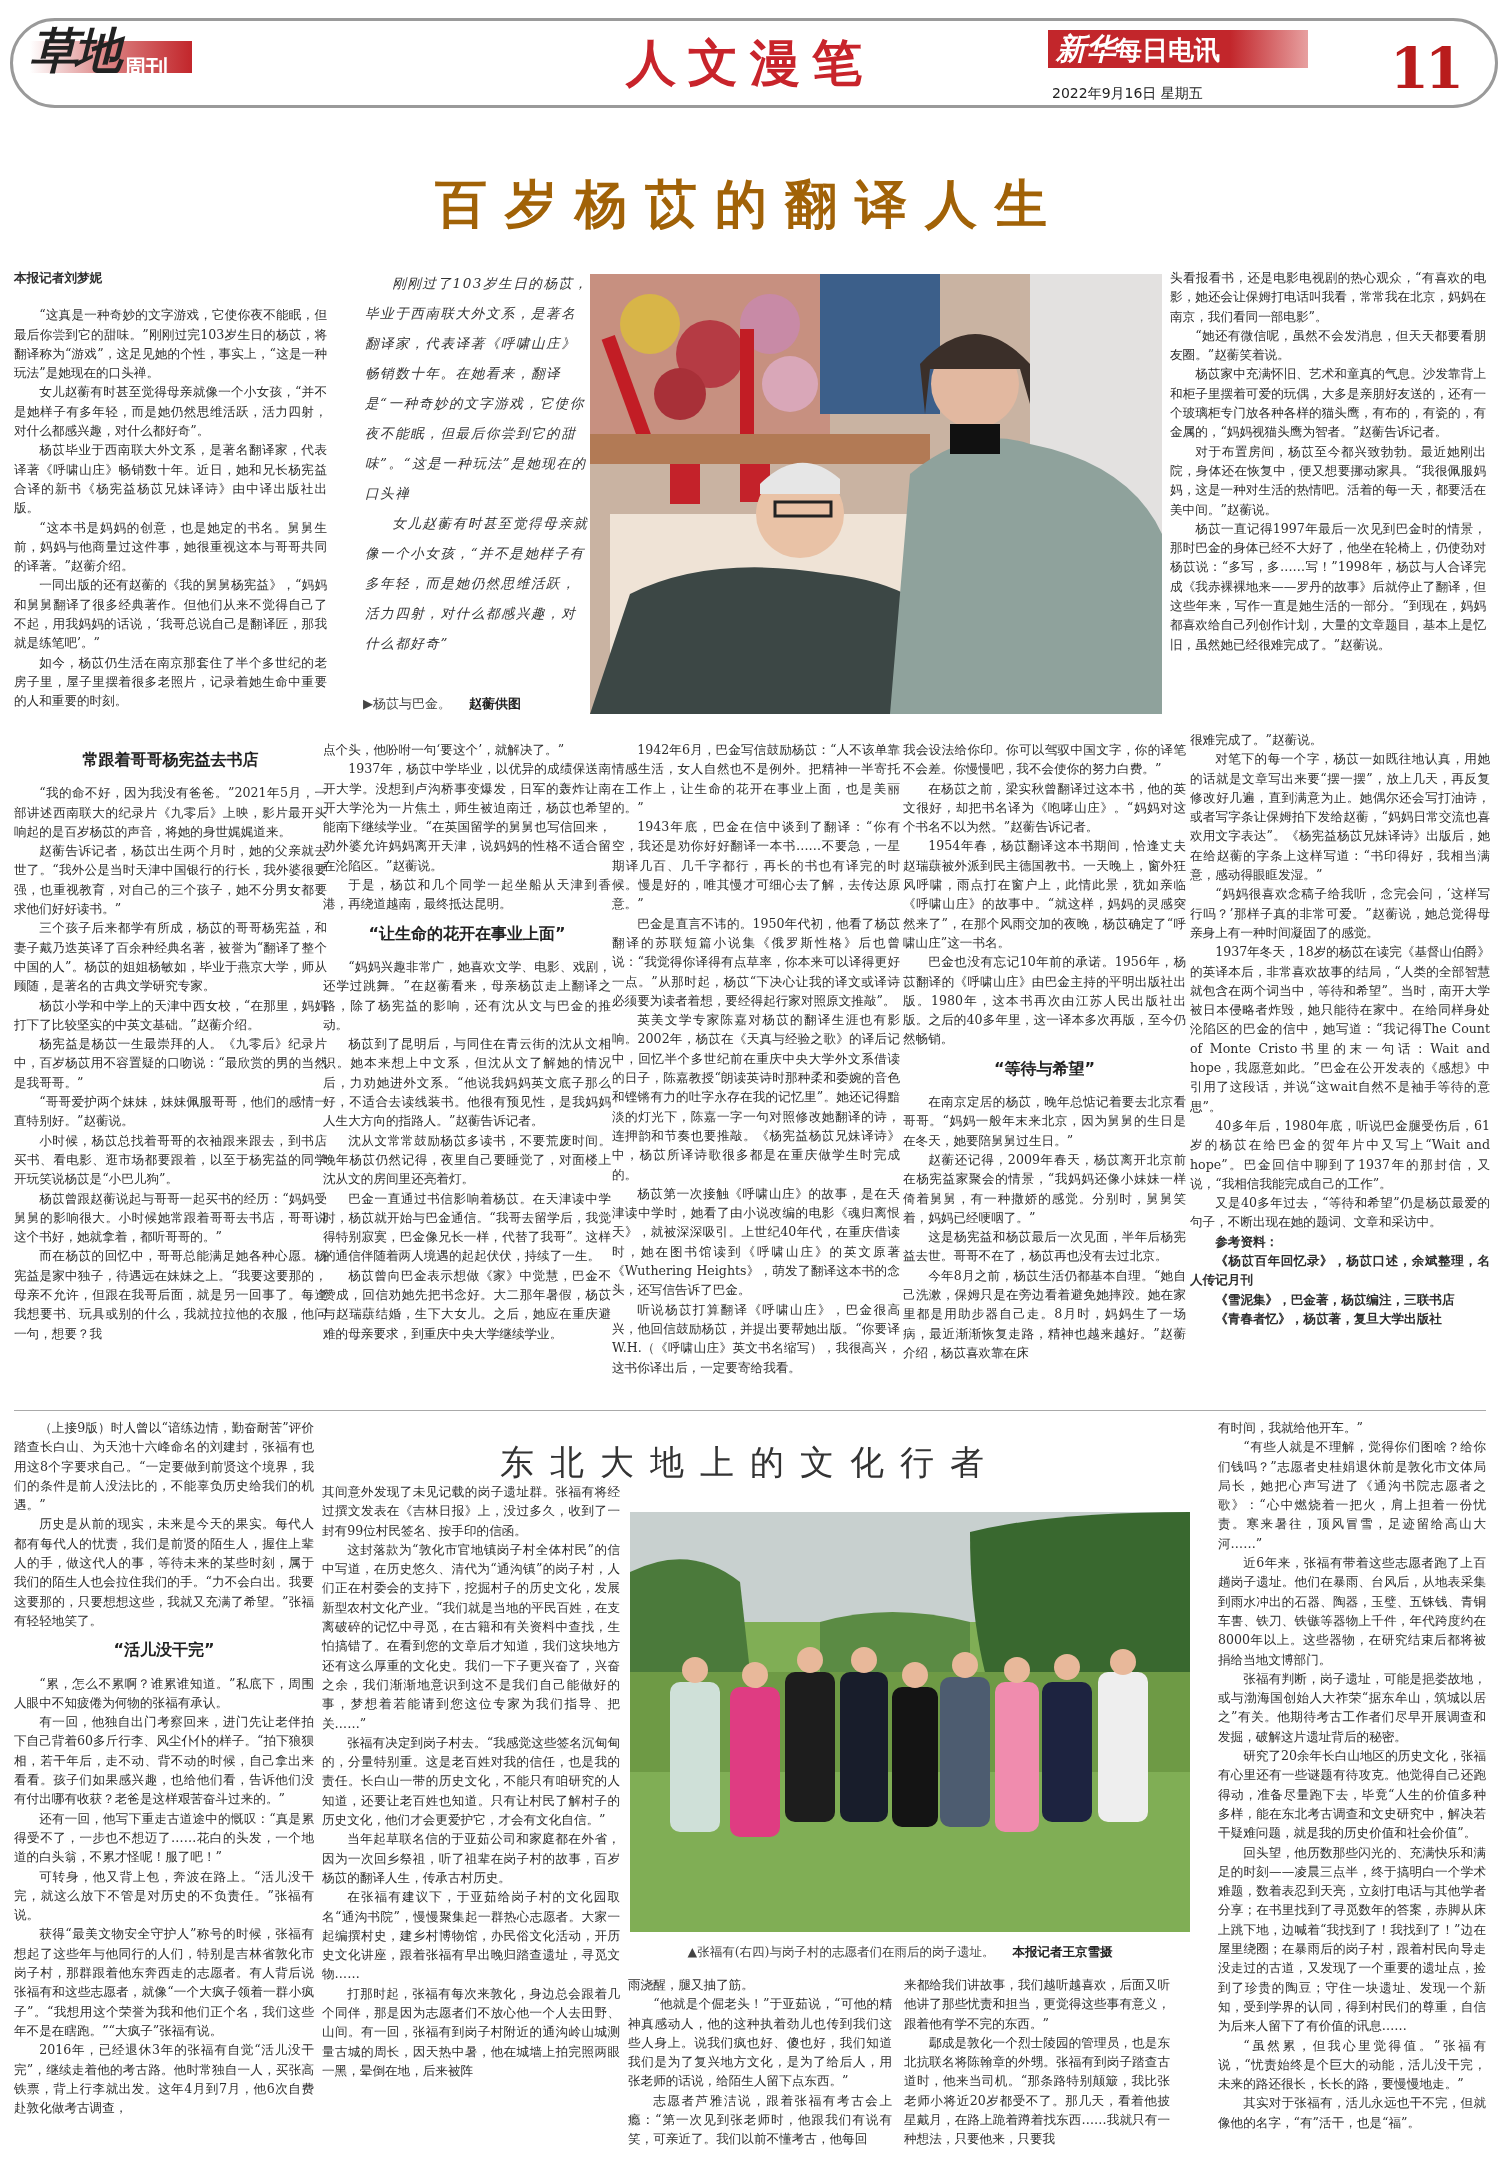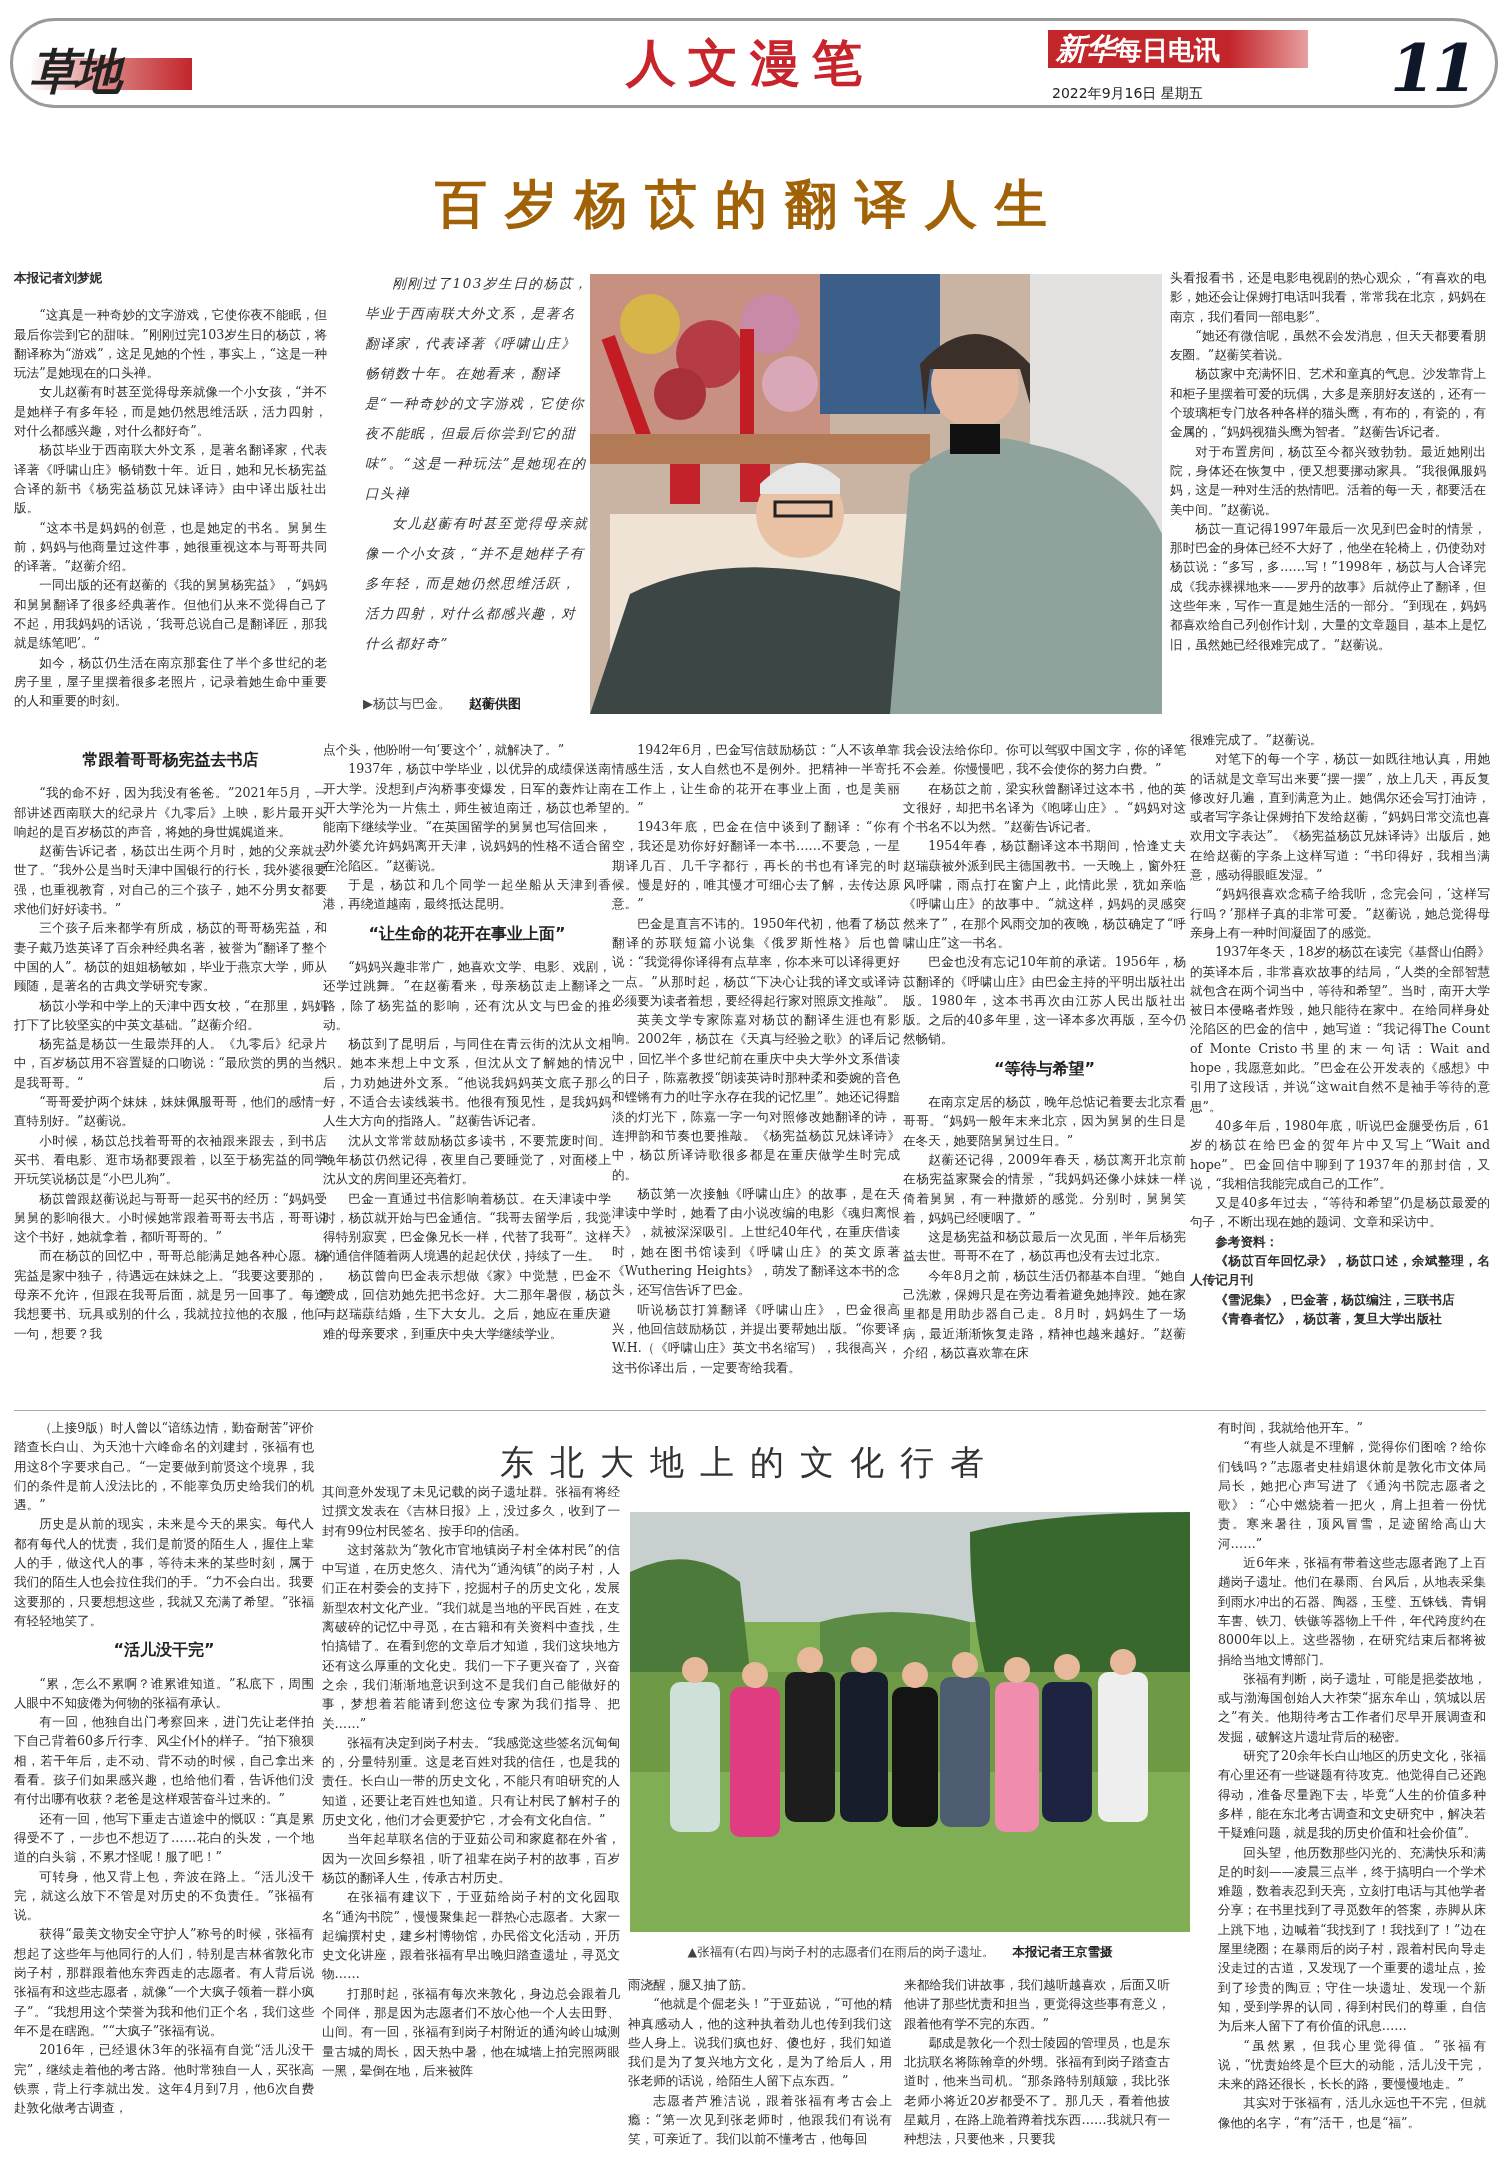--- a/index.html
+++ b/index.html
@@ -2,30 +2,30 @@
 <html><head>
 <meta charset="utf-8">
 <style>
   * { box-sizing: border-box; margin: 0; padding: 0; }
   html, body { width: 1500px; height: 2169px; background: #fff; overflow: hidden; }
   body { position: relative; font-family: "DejaVu Serif", "Liberation Serif", serif; color: #2a2a2a; }
   .abs { position: absolute; }
 
   
   .mast { left: 10px; top: 18px; width: 1488px; height: 90px; border: 3px solid #9a9a9a; border-radius: 48px; background:#fff; }
-  .brand-left { left: 30px; top: 40px; height: 60px; display:flex; align-items:flex-end;flex-direction:column; }
+  .brand-left { left: 30px; top: 23px; height: 60px; display:flex; align-items:flex-end; }
   .brand-left .cal { font-family: "DejaVu Serif", serif; font-size: 48px; font-style: italic; font-weight: bold; color:#222; position:relative; z-index:2; letter-spacing:-4px; }
   .brand-left .bar { position:absolute; left:0; top:18px; width:162px; height:32px; background: linear-gradient(to right, #fff 0%, #d88 45%, #c2262b 100%); z-index:1; }
   .brand-left .tag { position:relative; z-index:2; font-family:"DejaVu Sans", sans-serif; font-size: 22px; color:#fff; font-weight:bold; margin-left:6px; margin-top:8px; }
   .section-title { left: 500px; top: 30px; width: 500px; text-align:center; font-family:"DejaVu Serif", serif; font-weight:bold; font-size: 50px; color:#c8242b; letter-spacing: 12px; }
   .brand-right { left: 1048px; top: 30px; width: 180px; }
   .brand-right .paper { height: 38px; background: linear-gradient(to right, #c2262b 70%, #e7a0a0 100%); color:#fff; font-size:26px; font-weight:bold; padding-left:8px; line-height:38px; font-family:"DejaVu Serif", serif; width: 260px; }
   .brand-right .paper i { font-style: italic; font-size: 30px; }
   .brand-right .date { font-family:"DejaVu Sans", sans-serif; font-size:14px; color:#222; margin-top:17px; padding-left:4px; }
-  .page-no { left: 1390px; top: 32px; font-family:"DejaVu Serif", serif; font-weight:bold; font-size: 66px; color:#0f172a; line-height:72px; letter-spacing:-4px;font-style:italic; }
+  .page-no { left: 1390px; top: 32px; font-family:"DejaVu Serif", serif; font-weight:bold; font-size: 56px; color:#b91c1c; line-height:72px; letter-spacing:-4px; }
 
   
   .headline { left: 0; top: 170px; width: 1500px; text-align:center; font-family:"DejaVu Serif", serif; font-weight:bold; font-size: 52px; letter-spacing: 18px; color:#a16207; }
 
   .col { font-size: 12.6px; line-height: 19.3px; text-align: justify; color:#2e2e2e; }
   .col p { text-indent: 2em; }
   .col p.noi { text-indent: 0; }
   .col p.ref { text-indent: 2em; font-family:"DejaVu Sans", sans-serif; font-weight: bold; font-size:12.6px; }
   .byline { font-family:"DejaVu Sans", sans-serif; font-weight: bold; font-size: 12.6px; margin-bottom: 18px; }
   .sub { font-family:"DejaVu Sans", sans-serif; font-weight:bold; font-size:16px; text-align:center; margin: 10px 0 14px; color:#222; text-indent:0 !important; }

